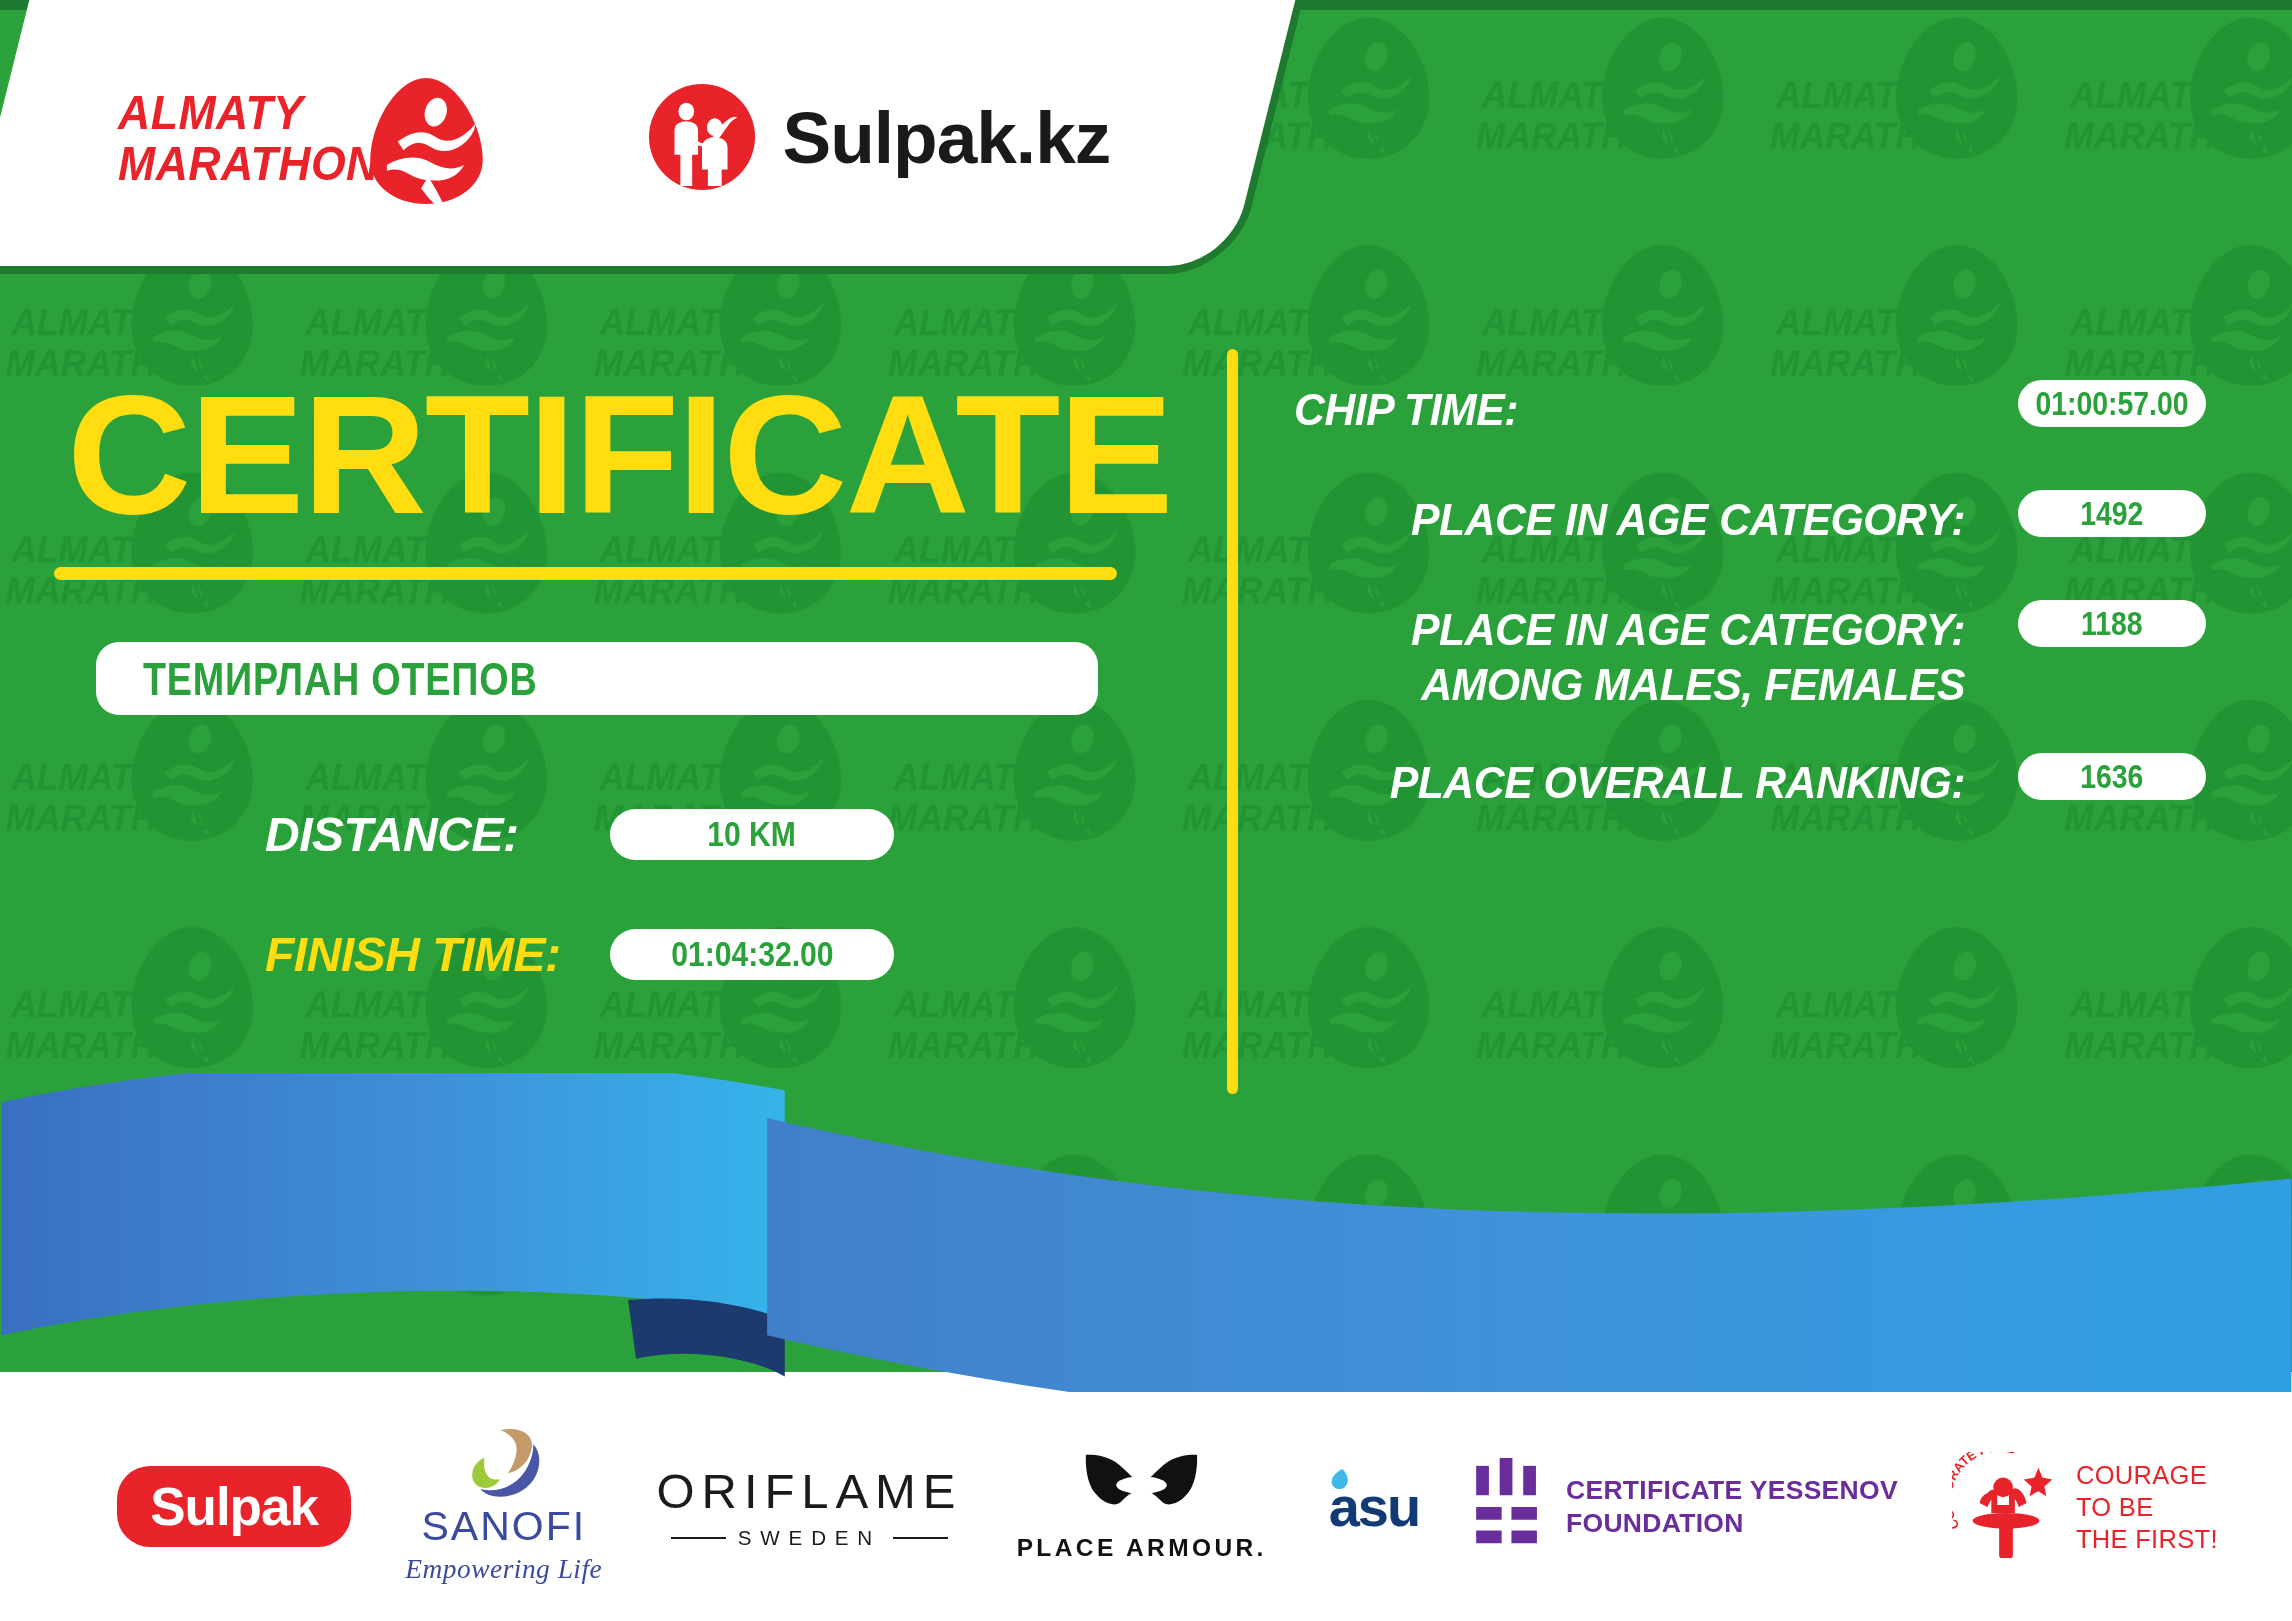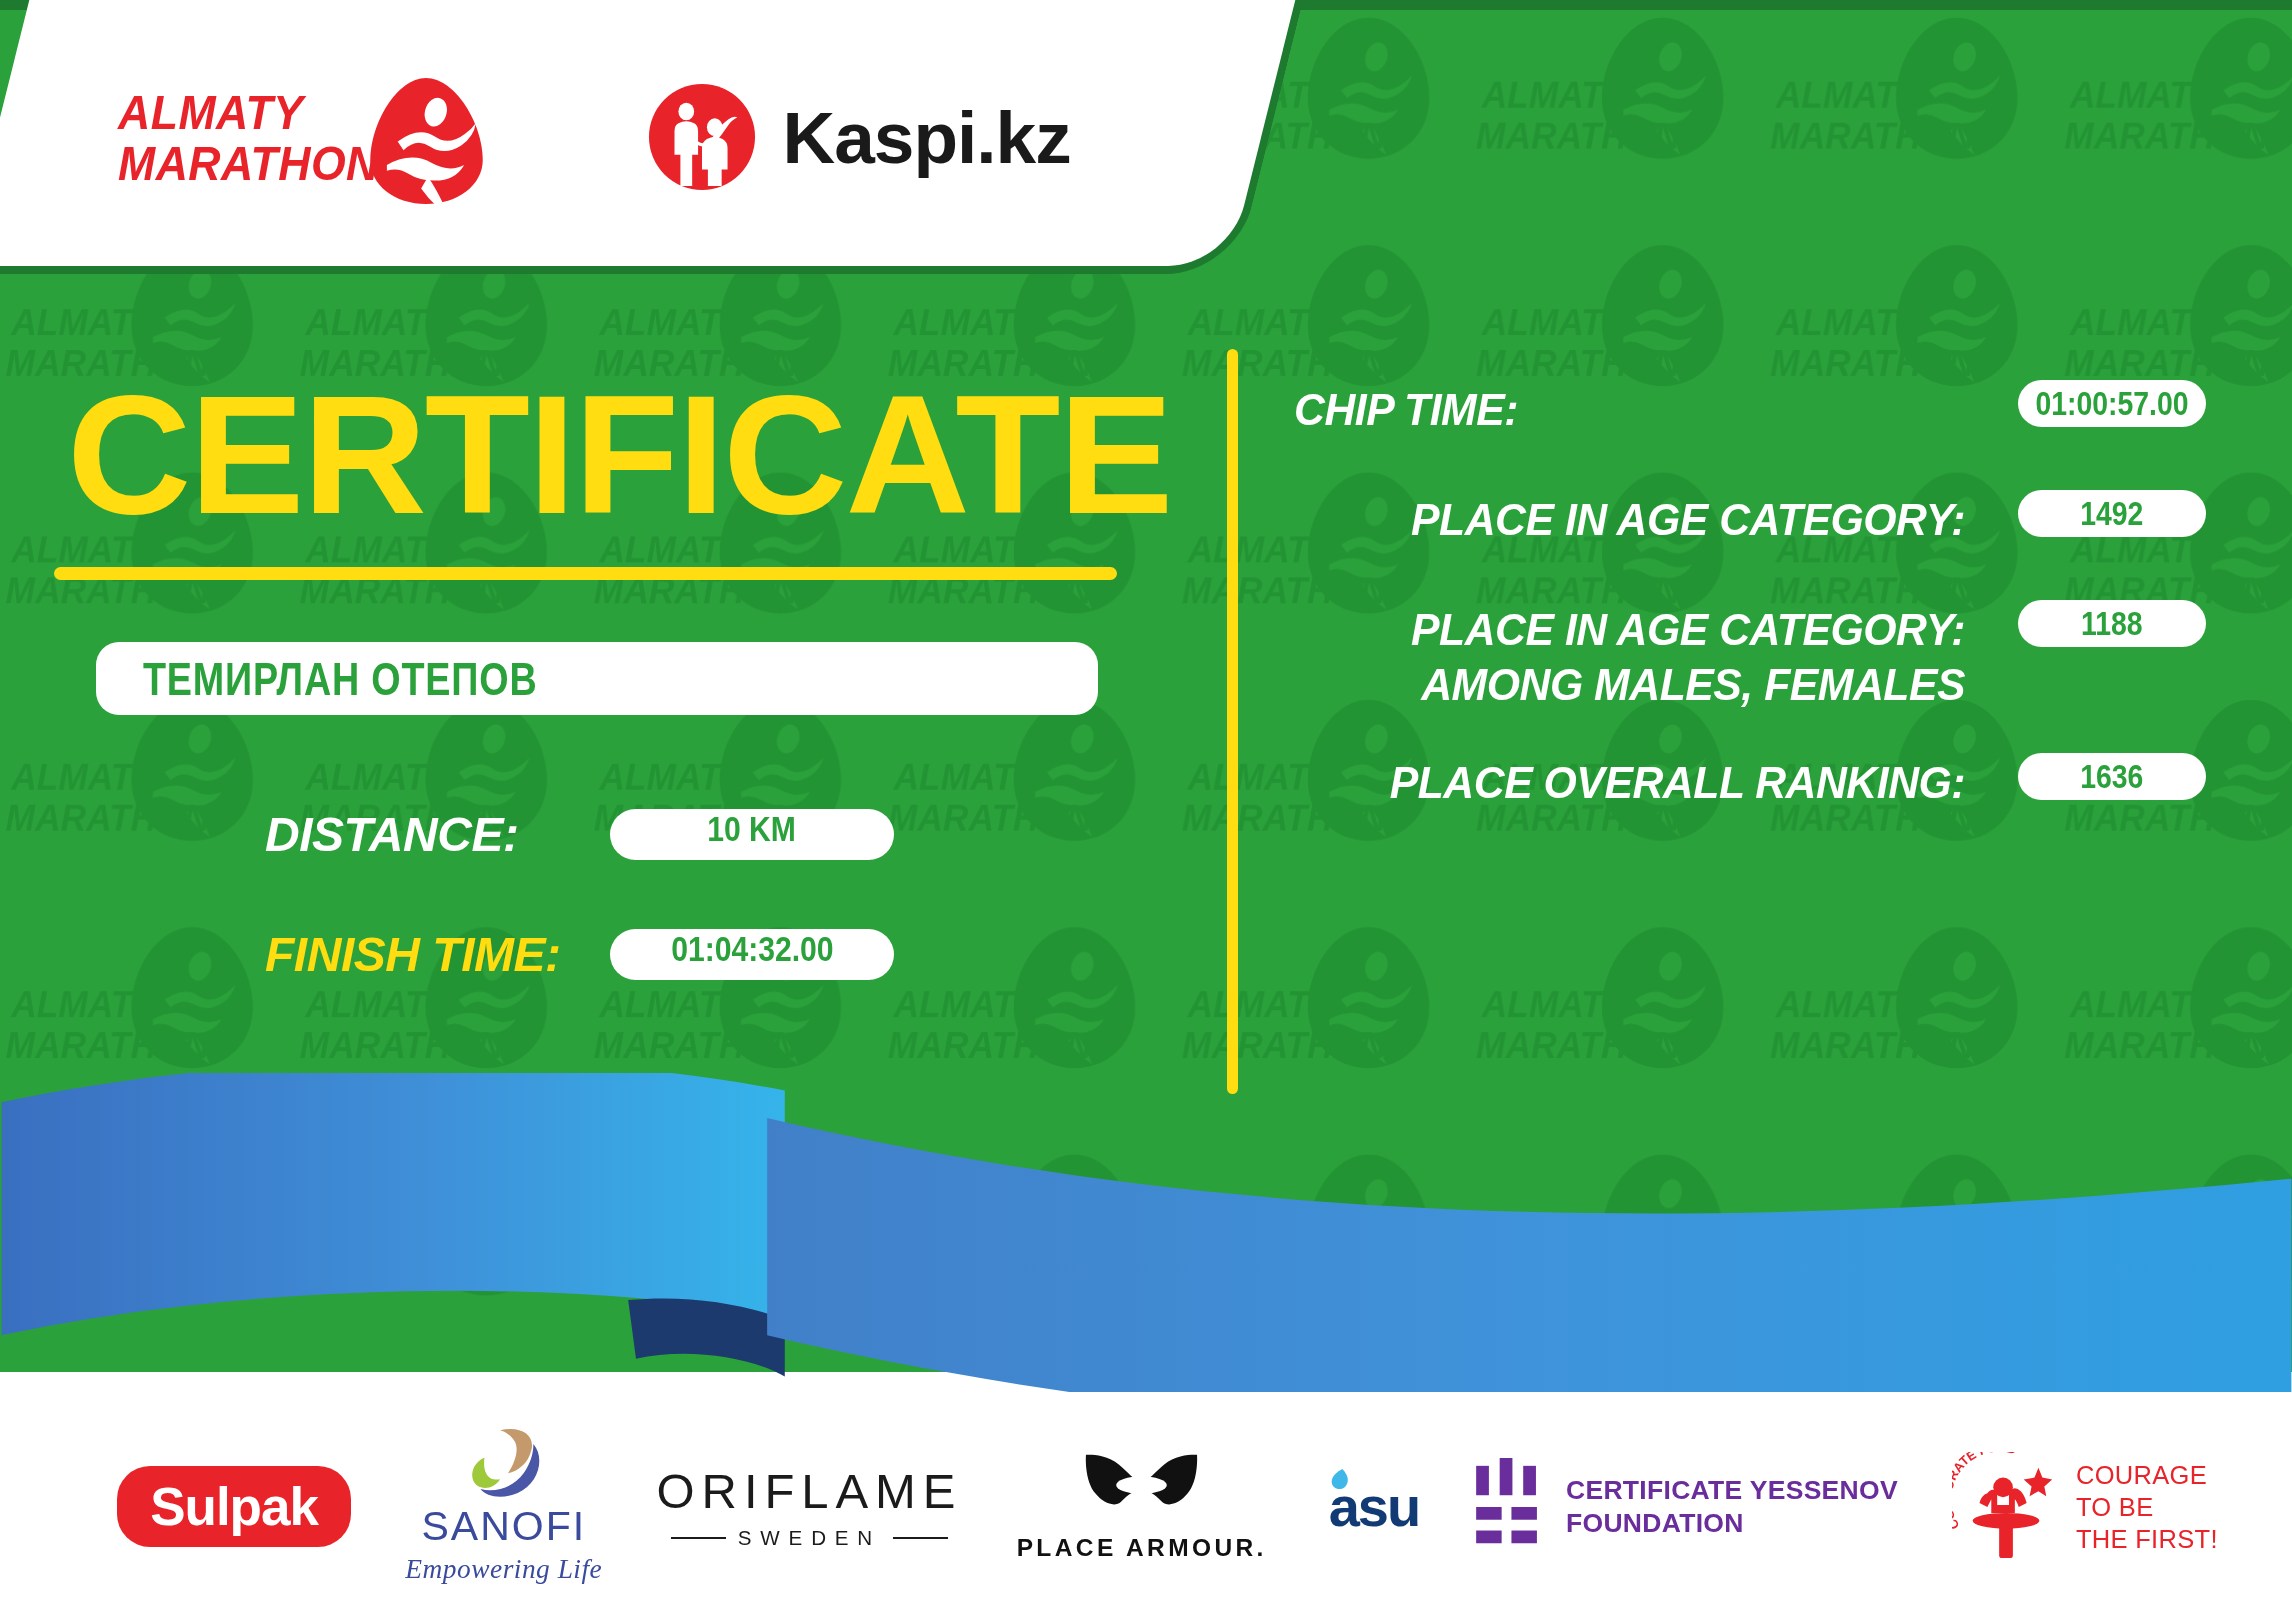--- a/index.html
+++ b/index.html
@@ -121,21 +121,21 @@
     letter-spacing:-0.5px;
     transform:scaleX(0.98);
     transform-origin:left center;
     width:345px;
   }
   .l-label.yellow { color:#ffdd11; }
   .value-pill {
     height:51px; min-width:284px;
     background:#ffffff;
     border-radius:25.5px;
-    display:flex; align-items:flex-start; justify-content:center;
+    display:flex; align-items:center; justify-content:center;
     padding:0 19.6px;
   }
   .value-pill span {
     font-family:"Liberation Sans", sans-serif;
     font-weight:bold;
     font-size:35px;
     color:#2aa13a;
     letter-spacing:0px;
     transform:scaleX(0.86);
     transform-origin:center;
@@ -320,21 +320,21 @@
       <svg width="110" height="110" viewBox="0 0 112 112">
         <circle cx="56" cy="56" r="54" fill="#e8232a"></circle>
         <g fill="#ffffff">
           <ellipse cx="40" cy="30" rx="8" ry="9"></ellipse>
           <path d="M32 42 q8 -4 16 0 q4 2 4 8 l0 24 l-6 0 l0 32 l-12 0 l0 -32 l-6 0 l0 -24 q0 -6 4 -8 Z"></path>
           <ellipse cx="69" cy="46" rx="8" ry="9"></ellipse>
           <path d="M61 58 q8 -4 16 0 q5 3 5 9 l0 22 l-6 0 l0 17 l-14 0 l0 -17 l-6 0 l0 -22 q0 -6 5 -9 Z"></path>
           <path d="M47 56 q8 10 16 4 q4 -3 8 -10 q4 -6 12 -12 q5 -4 9 -2 q-6 3 -10 9 q-6 9 -12 16 q-10 10 -23 0 Z"></path>
         </g>
       </svg>
-      <div class="kaspi-name">Kaspi.kz</div>
+      <div class="kaspi-name">Sulpak.kz</div>
     </div>
   </div>
 
   <div class="cert-title">CERTIFICATE</div>
   <div class="title-rule"></div>
 
   <div class="name-pill">
     <span>ТЕМИРЛАН ОТЕПОВ</span>
   </div>
 

